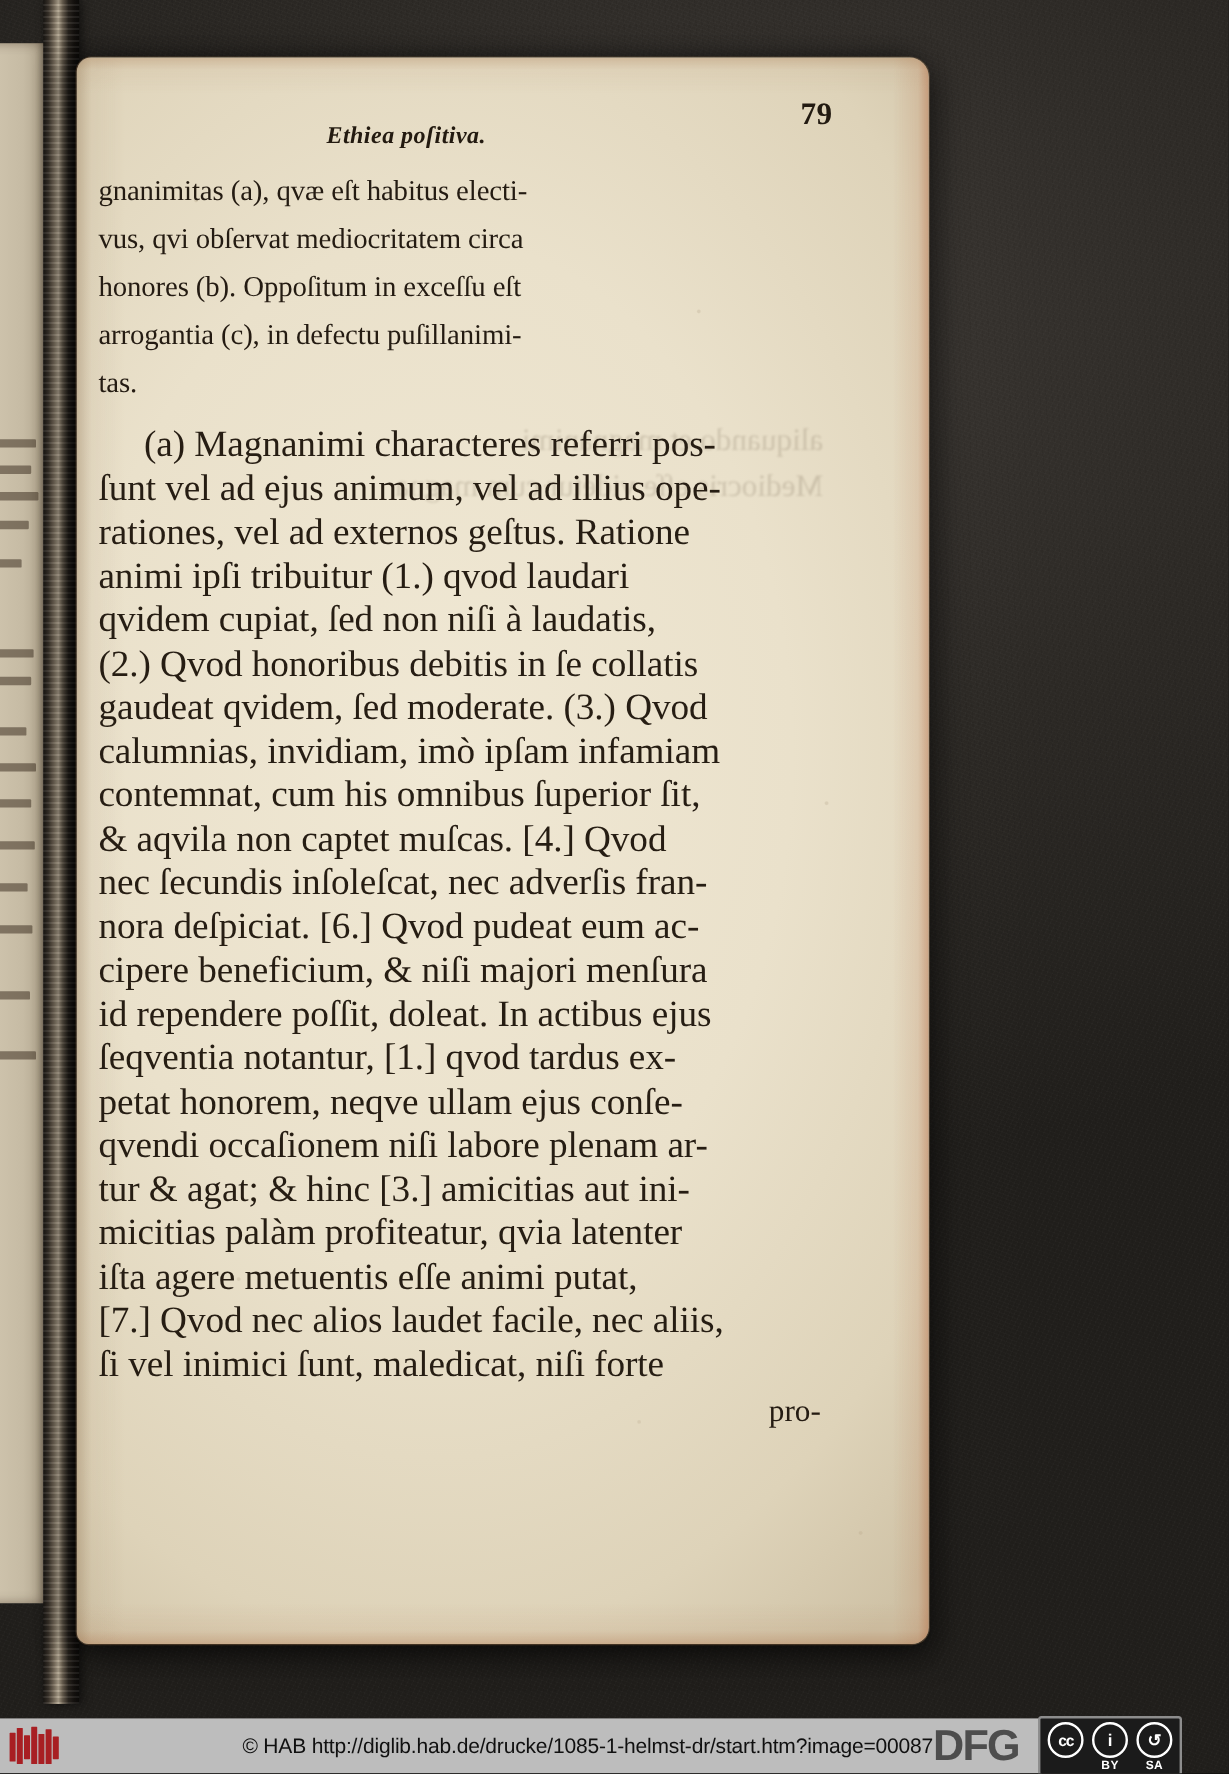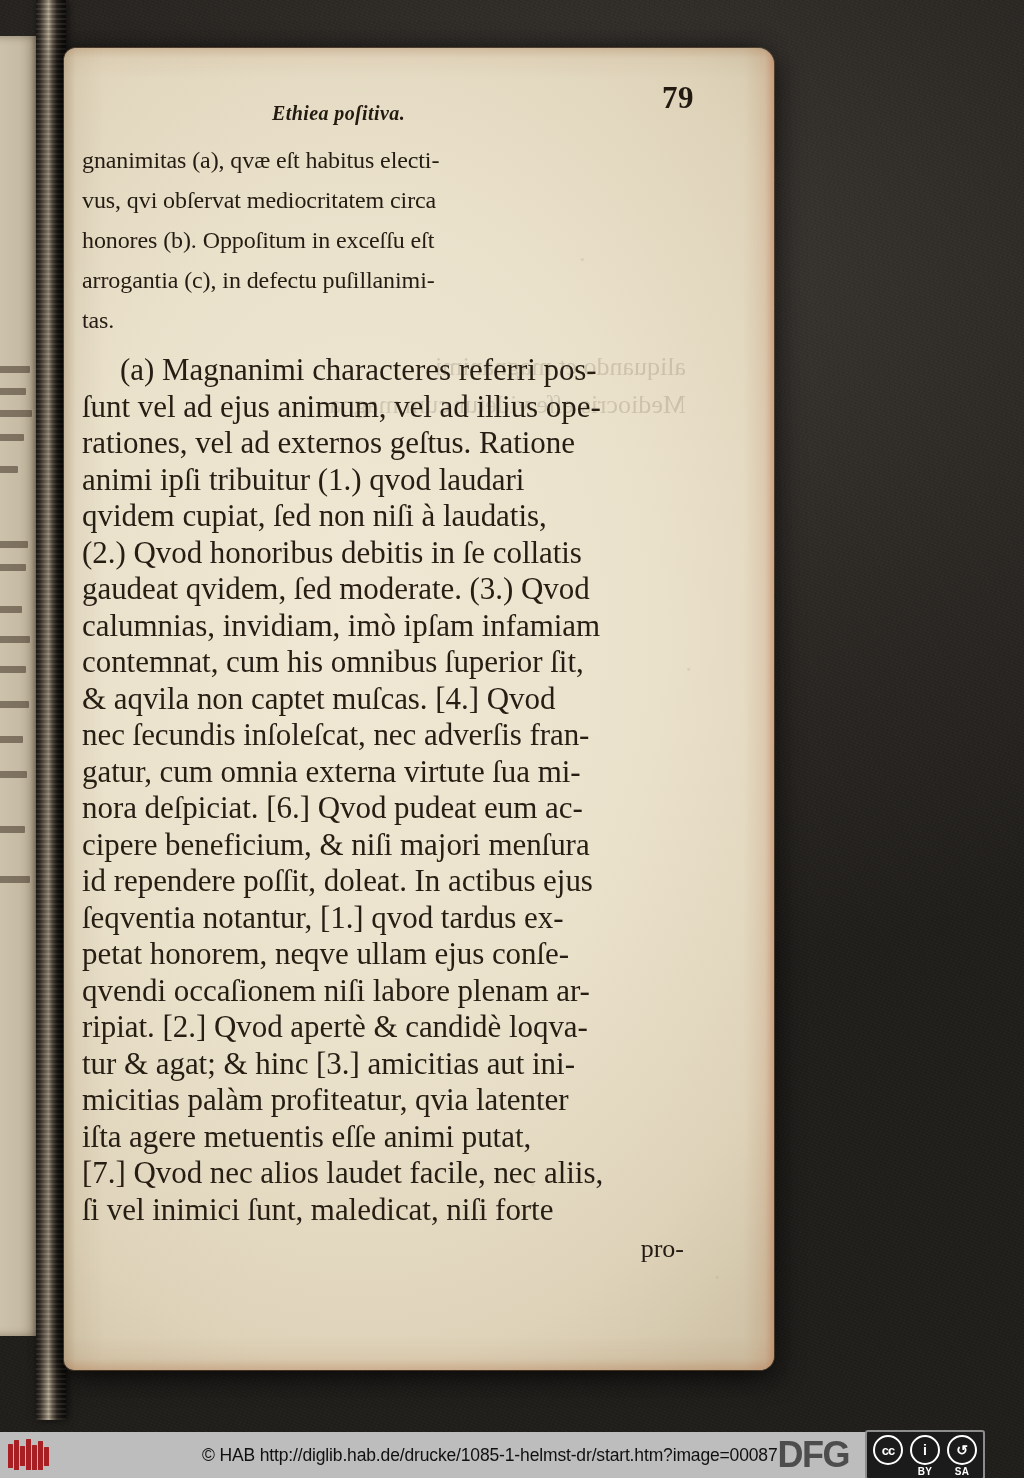--- a/index.html
+++ b/index.html
@@ -148,21 +148,21 @@
     font-style: italic;
     font-weight: 700;
     font-size: 20px;
     letter-spacing: .4px;
     color: #231a10;
   }
   .folio {
     position: absolute;
     right: 8px;
     top: -6px;
-    font-size: 31px;
+    font-size: 26px;
     font-weight: 700;
     color: #221a11;
     letter-spacing: .5px;
   }
 
   
   .body-block {
     margin-top: 14px;
     font-size: 24px;
     line-height: 40px;
@@ -344,28 +344,26 @@
         <span class="ln">ſunt vel ad ejus animum, vel ad illius ope-</span>
         <span class="ln">rationes, vel ad externos geſtus. Ratione</span>
         <span class="ln">animi ipſi tribuitur (1.) qvod laudari</span>
         <span class="ln">qvidem cupiat, ſed non niſi à laudatis,</span>
         <span class="ln">(2.) Qvod honoribus debitis in ſe collatis</span>
         <span class="ln">gaudeat qvidem, ſed moderate. (3.) Qvod</span>
         <span class="ln">calumnias, invidiam, imò ipſam infamiam</span>
         <span class="ln">contemnat, cum his omnibus ſuperior ſit,</span>
         <span class="ln">&amp; aqvila non captet muſcas. [4.] Qvod</span>
         <span class="ln">nec ſecundis inſoleſcat, nec adverſis fran-</span>
-        <span class="ln">gatur, cum omnia externa virtute ſua mi-</span>
         <span class="ln">nora deſpiciat. [6.] Qvod pudeat eum ac-</span>
         <span class="ln">cipere beneficium, &amp; niſi majori menſura</span>
         <span class="ln">id rependere poſſit, doleat. In actibus ejus</span>
         <span class="ln">ſeqventia notantur, [1.] qvod tardus ex-</span>
         <span class="ln">petat honorem, neqve ullam ejus conſe-</span>
         <span class="ln">qvendi occaſionem niſi labore plenam ar-</span>
-        <span class="ln">ripiat. [2.] Qvod apertè &amp; candidè loqva-</span>
         <span class="ln">tur &amp; agat; &amp; hinc [3.] amicitias aut ini-</span>
         <span class="ln">micitias palàm profiteatur, qvia latenter</span>
         <span class="ln">iſta agere metuentis eſſe animi putat,</span>
         <span class="ln">[7.] Qvod nec alios laudet facile, nec aliis,</span>
         <span class="ln">ſi vel inimici ſunt, maledicat, niſi forte</span>
       </div>
 
       <div class="catchword">pro-</div>
 
     </div>

